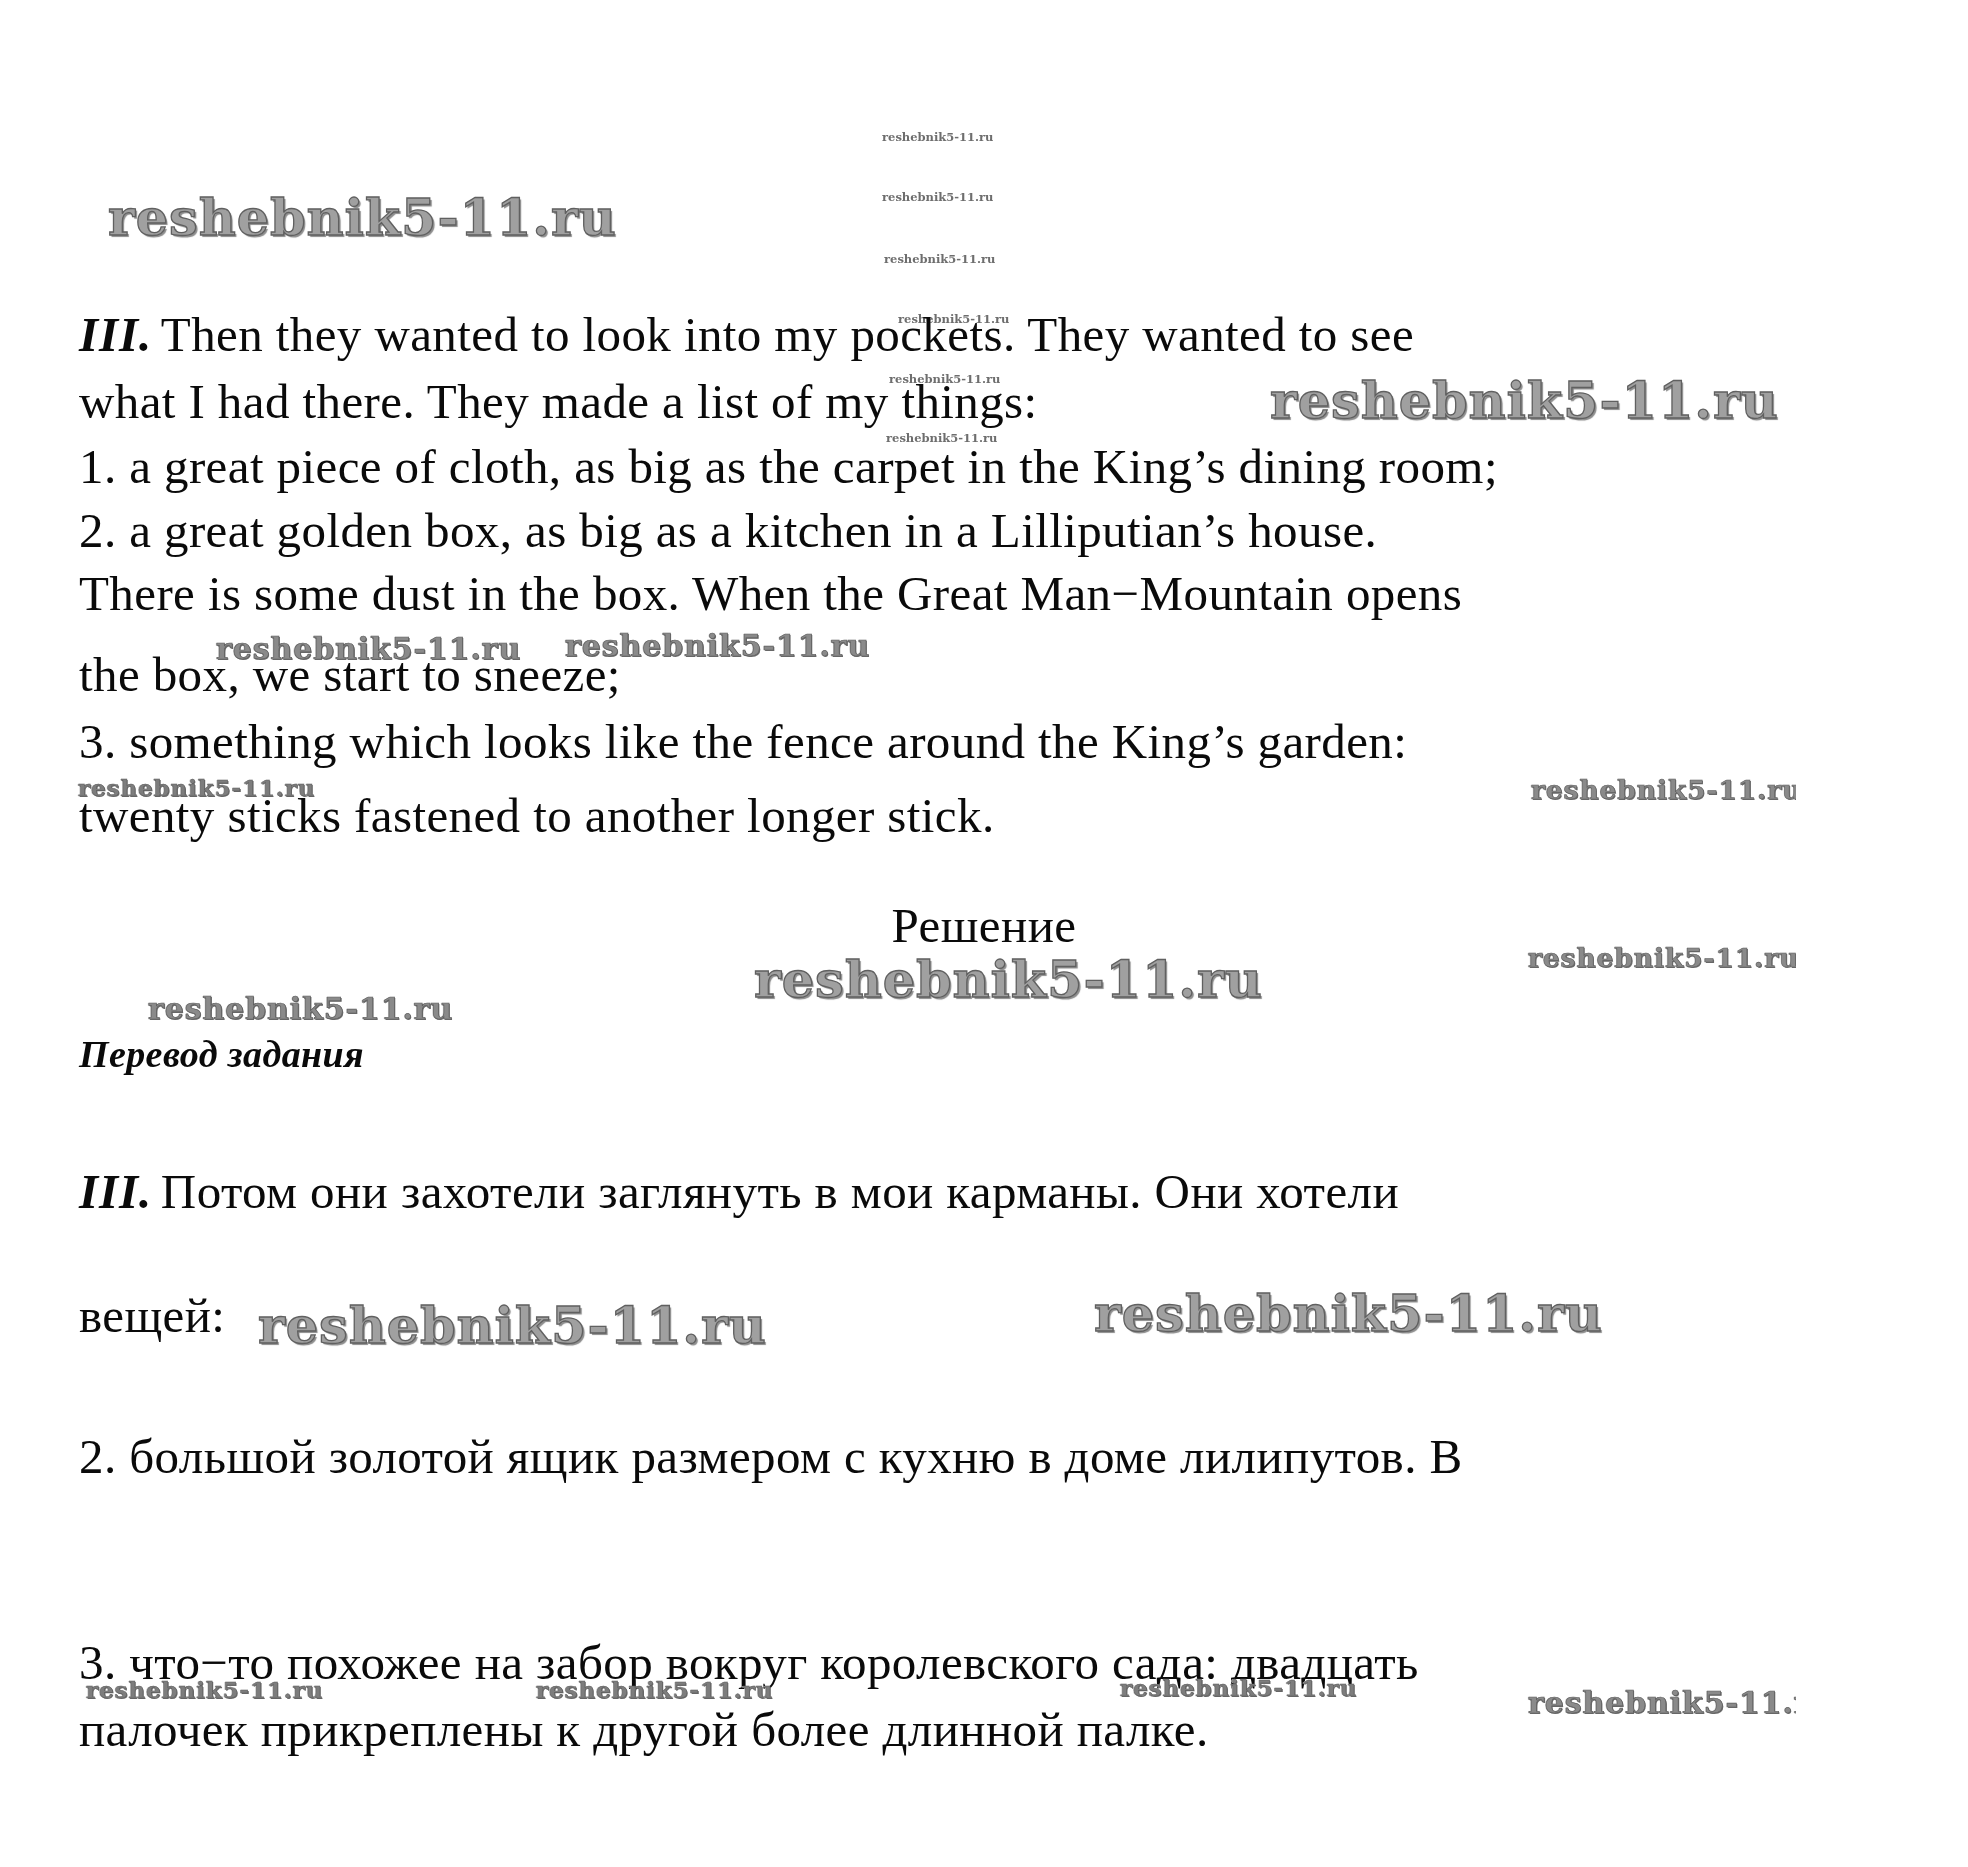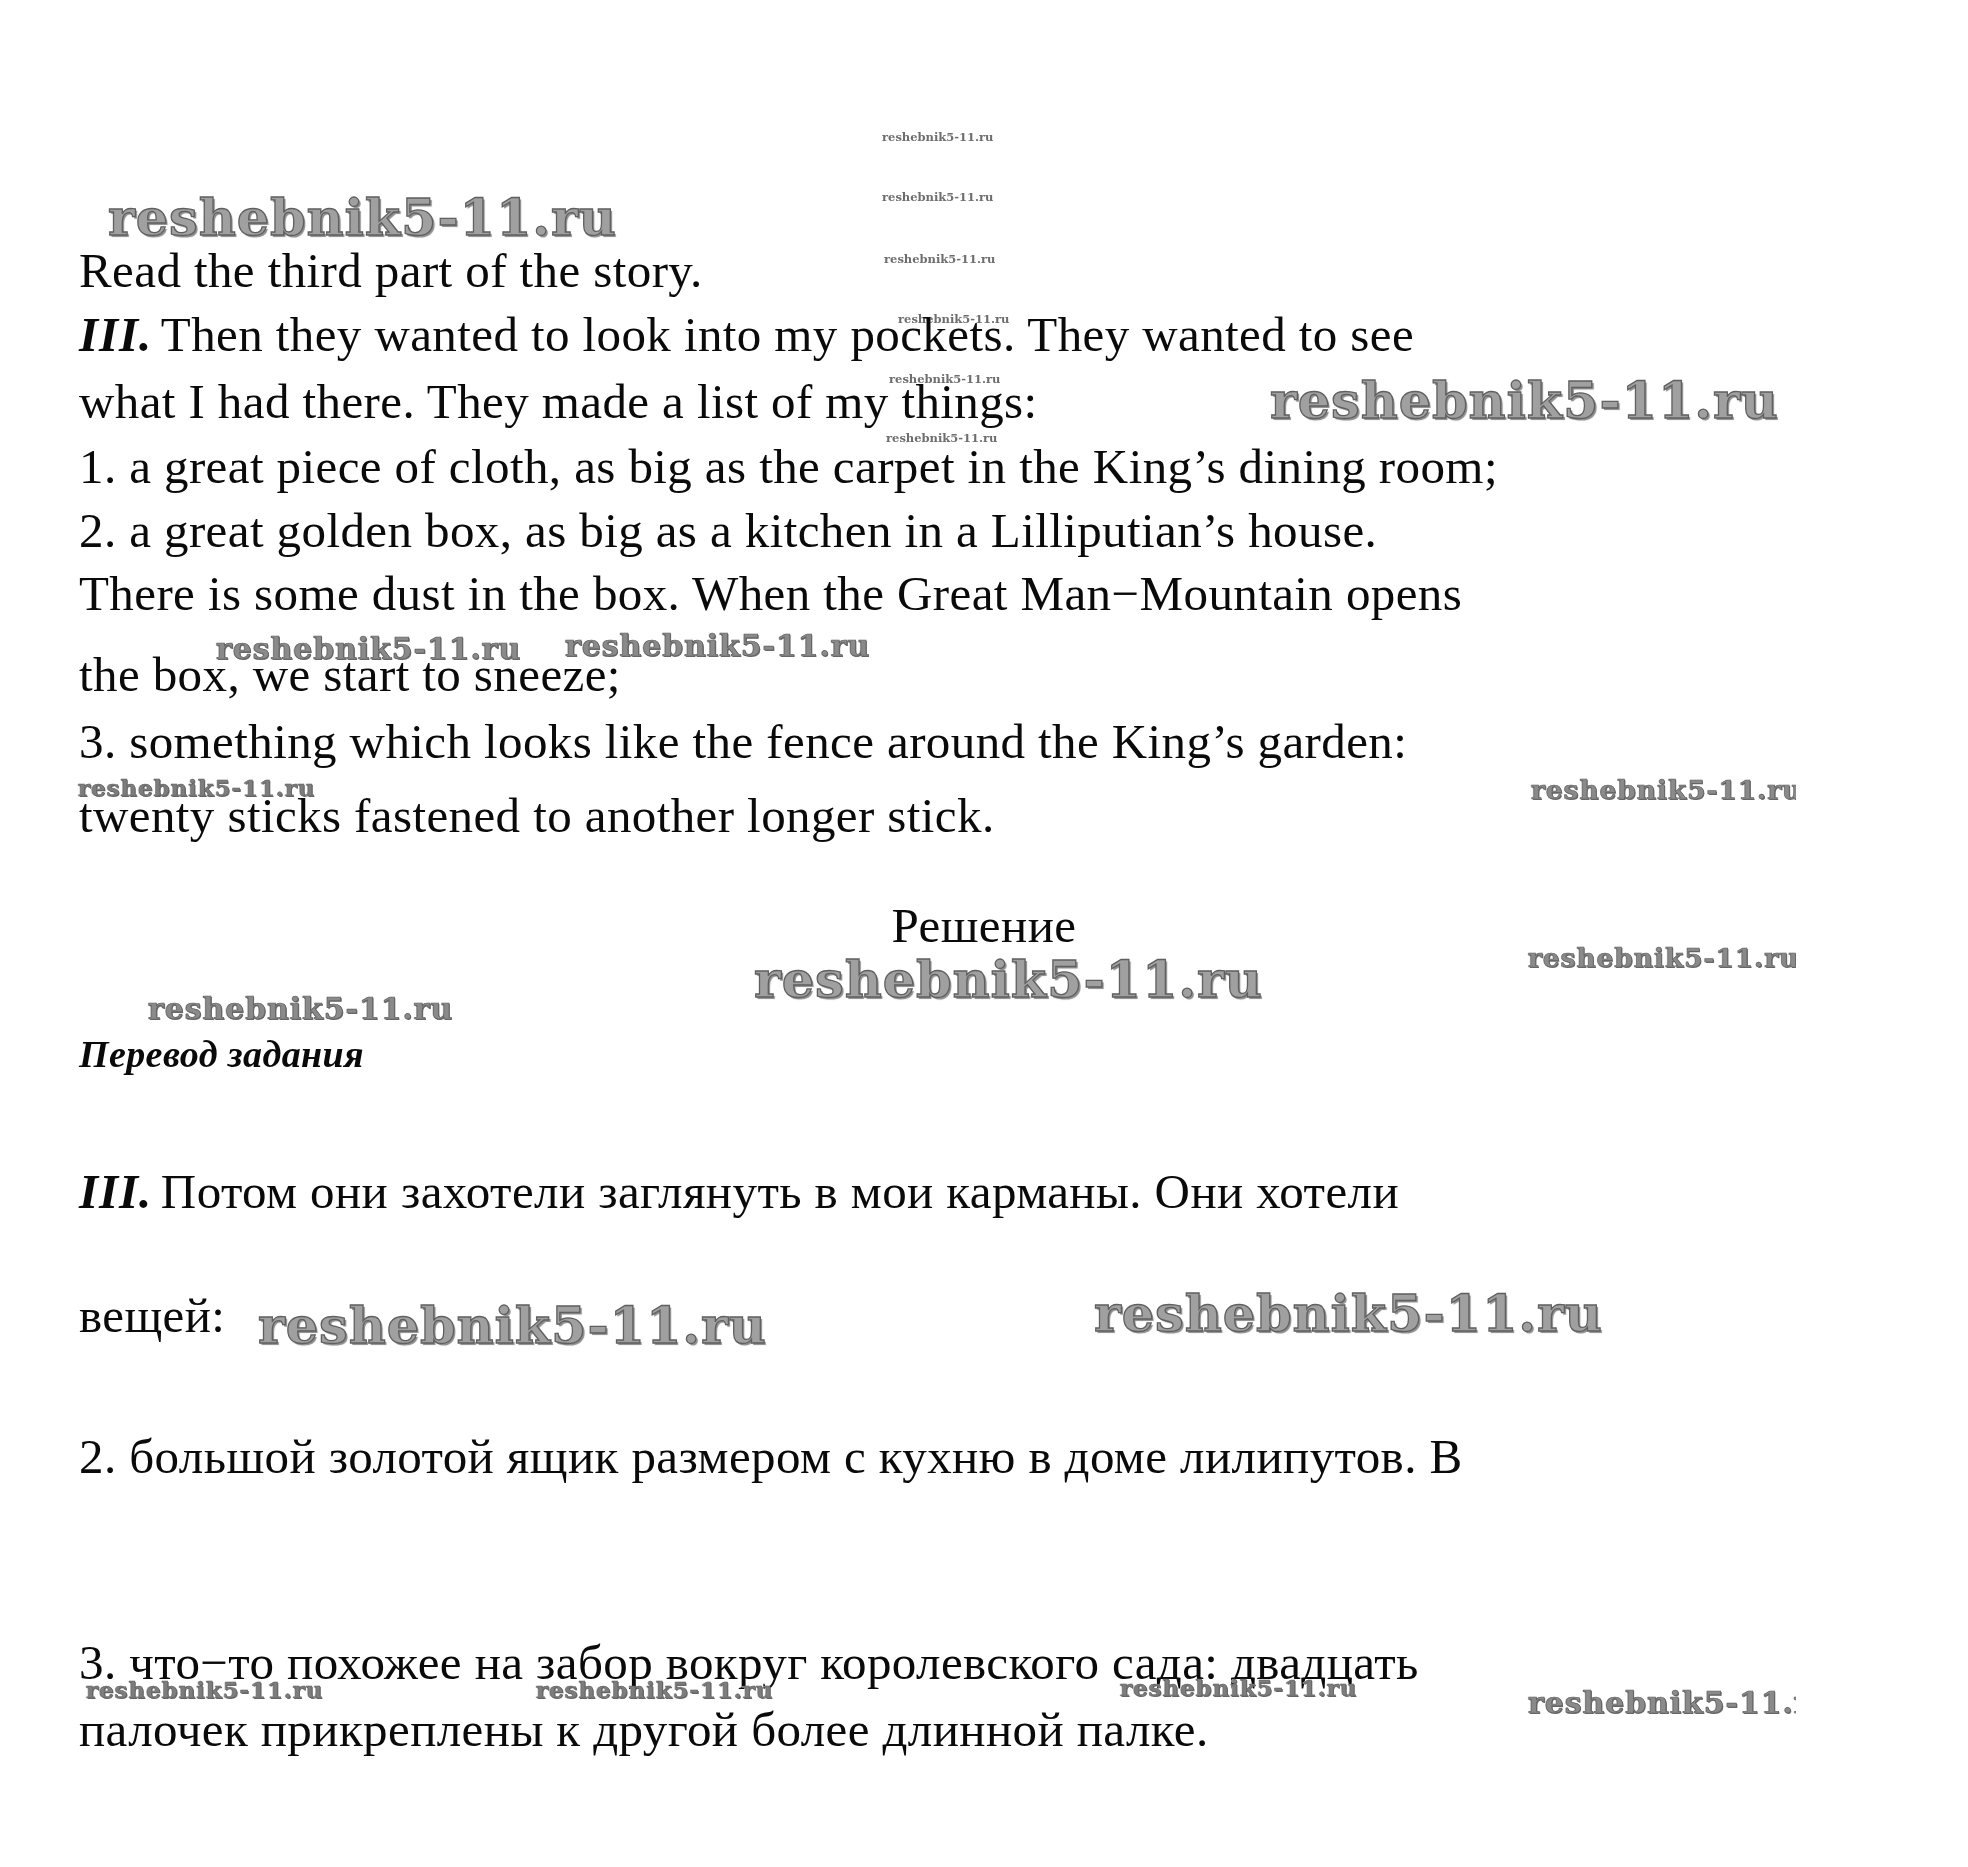--- a/index.html
+++ b/index.html
@@ -76,21 +76,20 @@
   <span class="wm wm-tiny" style="left:882px; top:102px;">reshebnik5-11.ru</span>
   <span class="wm wm-tiny" style="left:882px; top:162px;">reshebnik5-11.ru</span>
   <span class="wm wm-tiny" style="left:884px; top:224px;">reshebnik5-11.ru</span>
   <span class="wm wm-tiny" style="left:898px; top:284px;">reshebnik5-11.ru</span>
   <span class="wm wm-tiny" style="left:889px; top:344px;">reshebnik5-11.ru</span>
   <span class="wm wm-tiny" style="left:886px; top:403px;">reshebnik5-11.ru</span>
 
 
   <span class="wm wm-big" style="left:108px; top:159px;">reshebnik5-11.ru</span>
 
-  <div class="line" style="left:79px; top:215px;">Read the third part of the story.</div>
 
   <div class="line" style="left:79px; top:279px;">
     <span class="rn">III.</span><span>Then they wanted to look into my pockets. They wanted to see</span>
   </div>
 
   <div class="line" style="left:79px; top:346px;">what I had there. They made a list of my things:</div>
   <span class="wm wm-big" style="left:1270px; top:342px;">reshebnik5-11.ru</span>
 
   <div class="line" style="left:79px; top:411px;">1. a great piece of cloth, as big as the carpet in the King’s dining room;</div>
   <div class="line" style="left:79px; top:475px;">2. a great golden box, as big as a kitchen in a Lilliputian’s house.</div>

